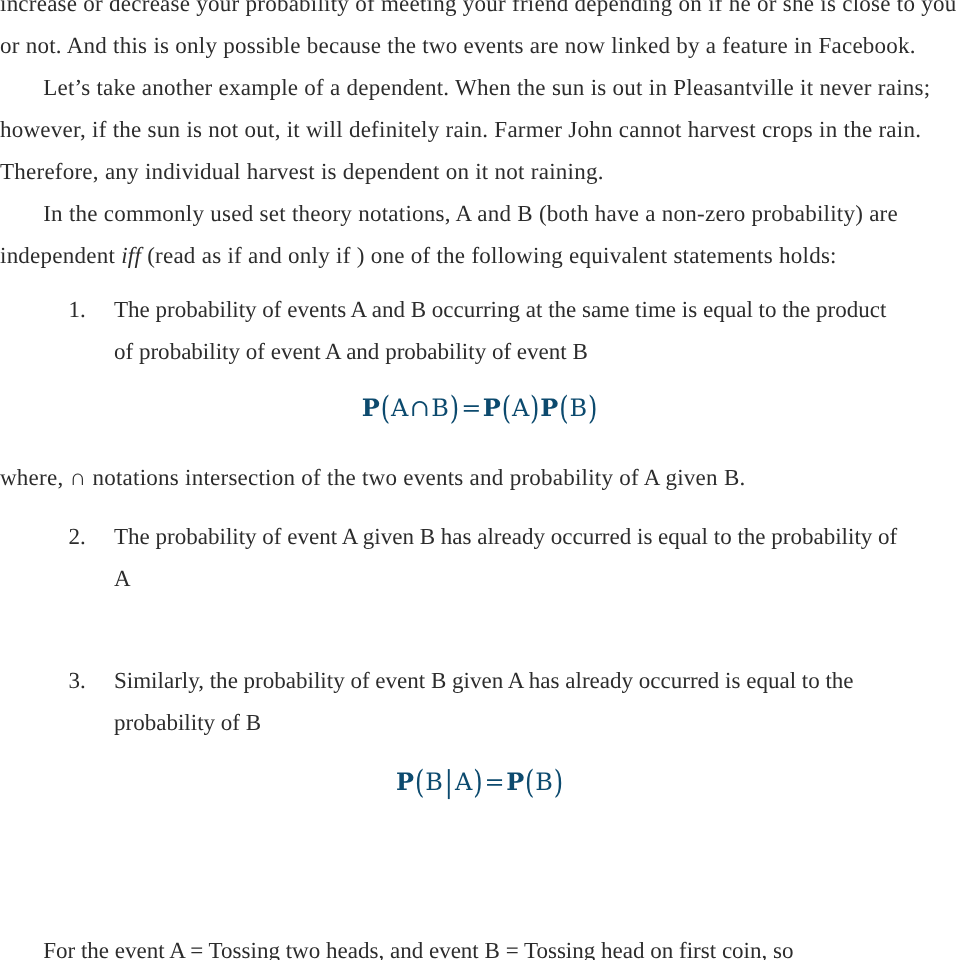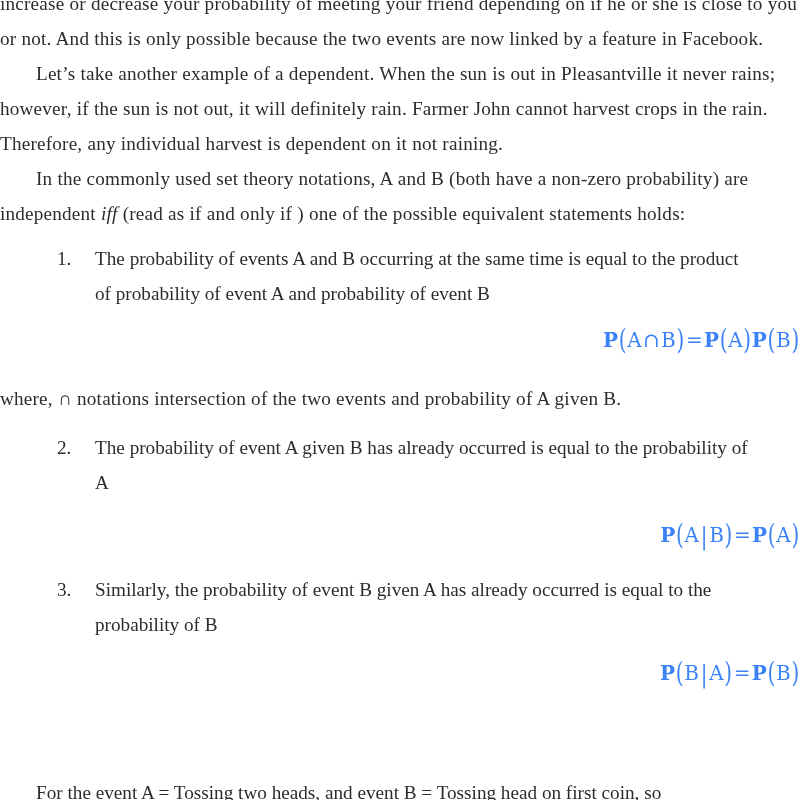--- a/index.html
+++ b/index.html
@@ -73,22 +73,22 @@
     font-size: 19.2px;
     line-height: 35px;
     color: #2c2c2c;
   }
 
   
   .equation {
     font-family: "DejaVu Serif", "Liberation Serif", serif;
     font-size: 20px;
     line-height: 1.1;
-    color: #3b82f6;
-    text-align: right;
+    color: #0c4a6e;
+    text-align: center;
     letter-spacing: 0.2px;
     white-space: nowrap;
   }
   .equation .paren {
     display: inline-block;
     transform: scaleY(1.35);
     font-weight: 400;
     margin: 0 0.5px;
   }
   .equation .sym {
@@ -138,21 +138,21 @@
 
 <div id="page">
 
   <div class="doc-flow">
 
     <p class="para">increase or decrease your probability of meeting your friend depending on if he or she is close to you or not. And this is only possible because the two events are now linked by a feature in Facebook.</p>
 
     <p class="para indent">Let’s take another example of a dependent. When the sun is out in Pleasantville it never rains; however, if the sun is not out, it will definitely rain. Farmer John cannot harvest crops in the rain. Therefore, any individual harvest is dependent on it not raining.</p>
 
     <p class="para indent">
-      <span>In the commonly used set theory notations, A and B (both have a non-zero probability) are independent </span><span class="italic">iff</span><span> (read as if and only if ) one of the possible equivalent statements holds:</span>
+      <span>In the commonly used set theory notations, A and B (both have a non-zero probability) are independent </span><span class="italic">iff</span><span> (read as if and only if ) one of the following equivalent statements holds:</span>
     </p>
 
     <div class="spacer-10"></div>
 
     <ol class="statements">
 
       <li class="statement">
         <span class="marker">1.</span>
         <span>The probability of events A and B occurring at the same time is equal to the product of probability of event A and probability of event B</span>
       </li>
@@ -174,23 +174,20 @@
 
     <ol class="statements">
       <li class="statement">
         <span class="marker">2.</span>
         <span>The probability of event A given B has already occurred is equal to the probability of A</span>
       </li>
     </ol>
 
     <div class="spacer-24"></div>
 
-    <div class="equation">
-      <span class="fn">P</span><span class="paren">(</span><span class="var">A</span><span class="bar">|</span><span class="var">B</span><span class="paren">)</span><span class="eq">=</span><span class="fn">P</span><span class="paren">(</span><span class="var">A</span><span class="paren">)</span>
-    </div>
 
     <div class="spacer-26"></div>
 
     <ol class="statements">
       <li class="statement">
         <span class="marker">3.</span>
         <span>Similarly, the probability of event B given A has already occurred is equal to the probability of B</span>
       </li>
     </ol>
 

